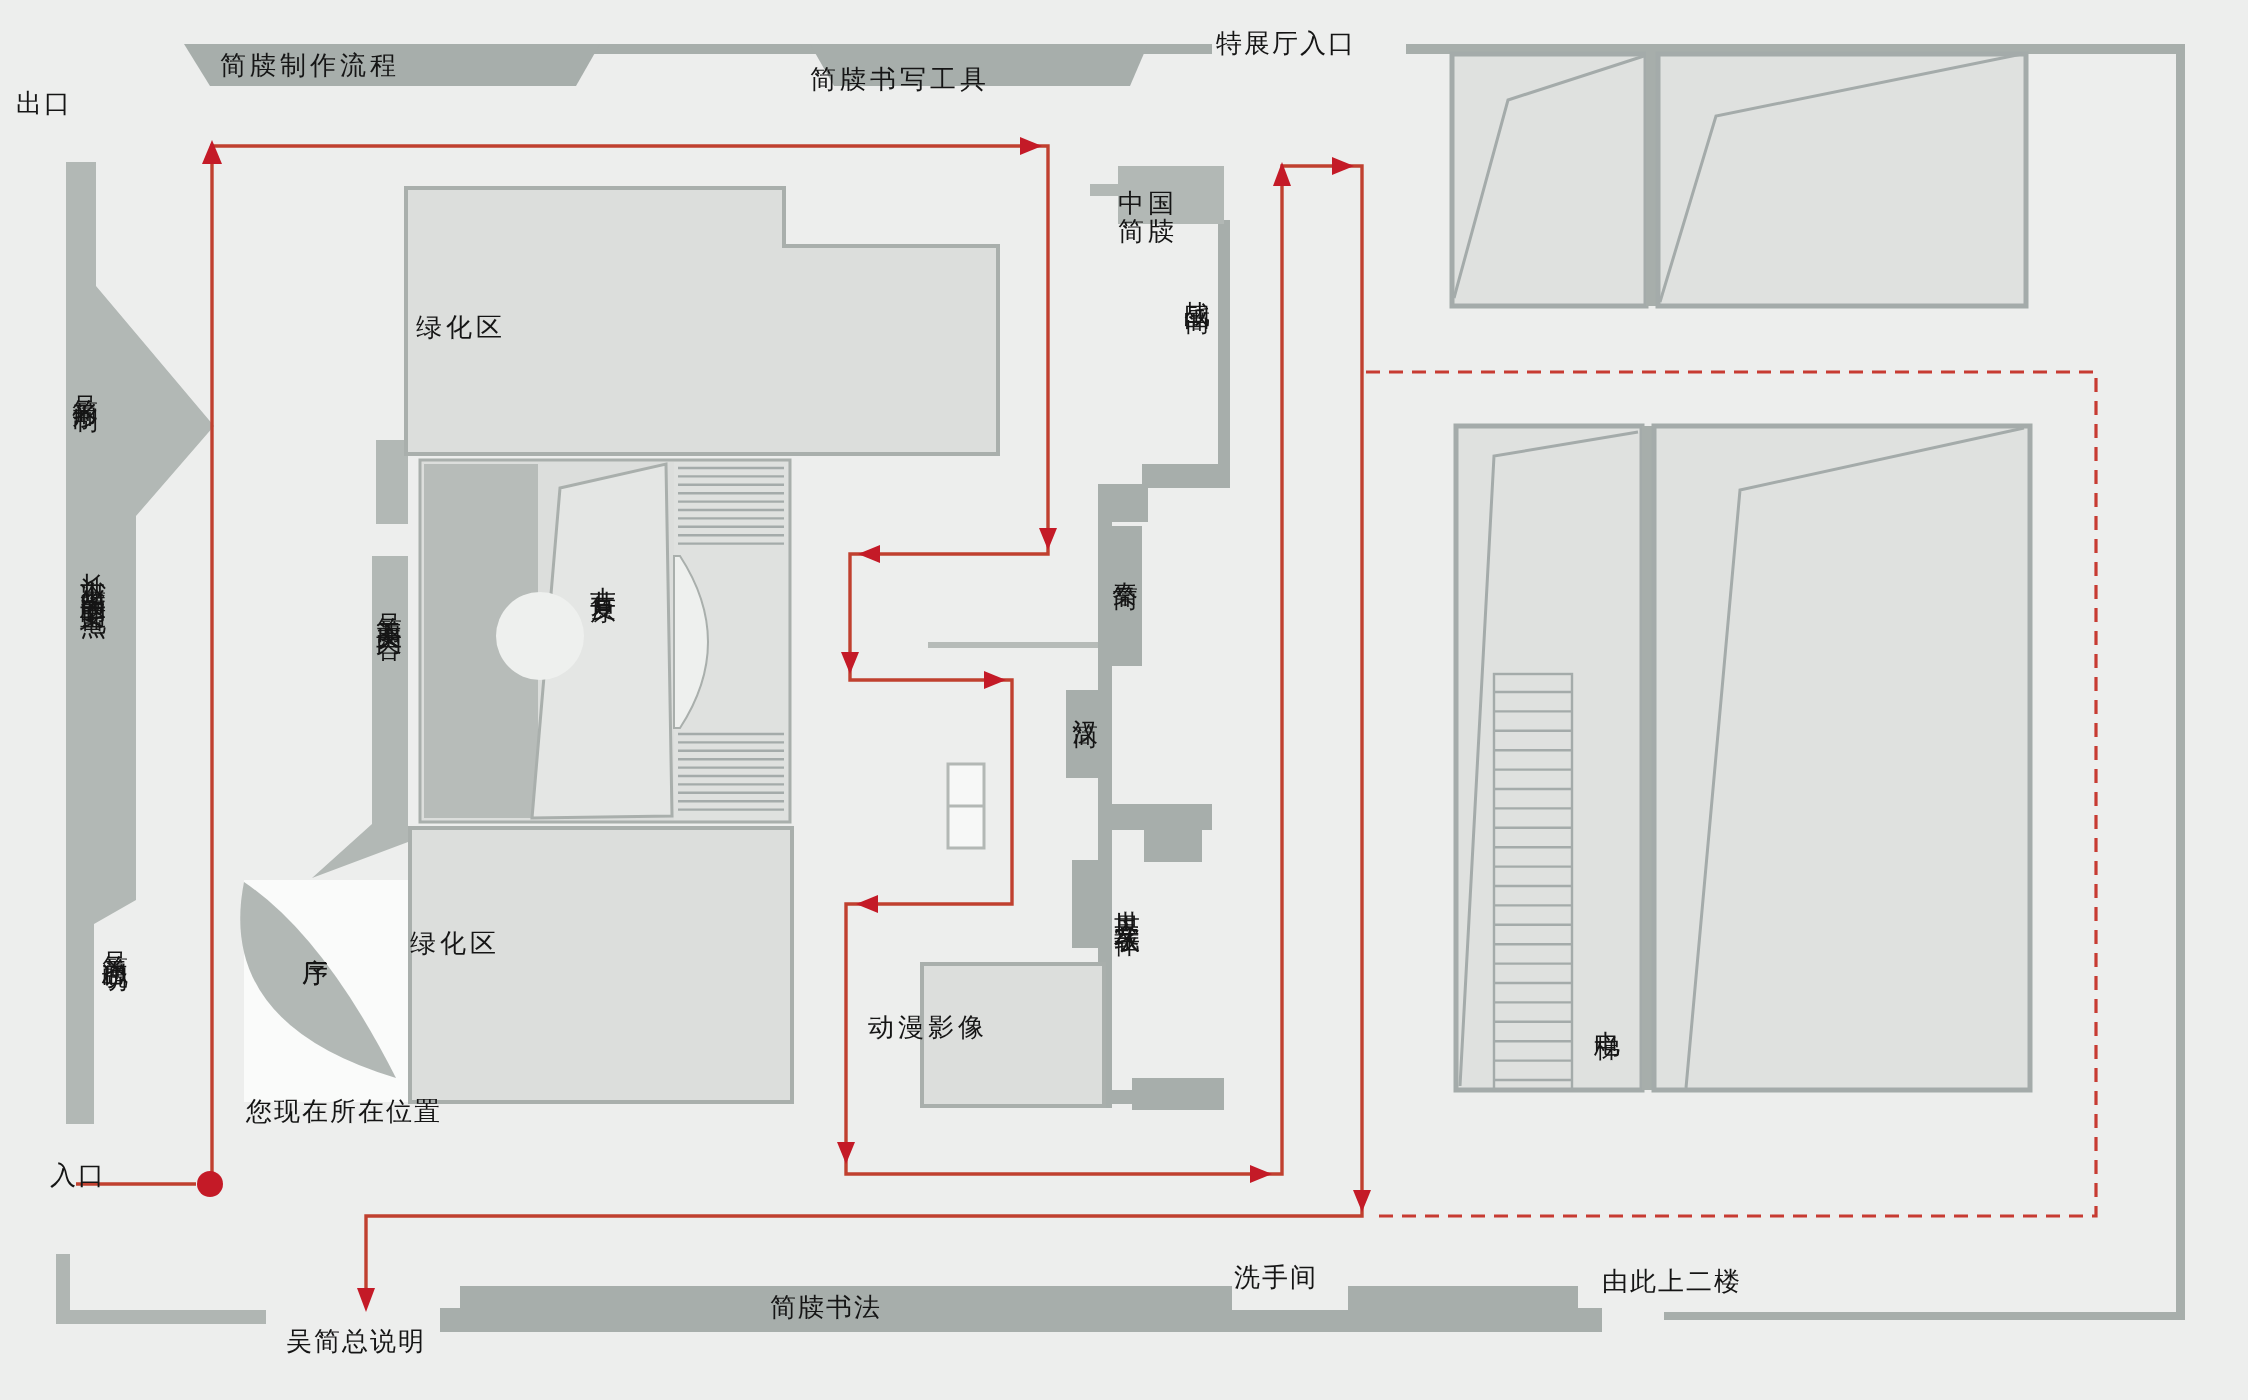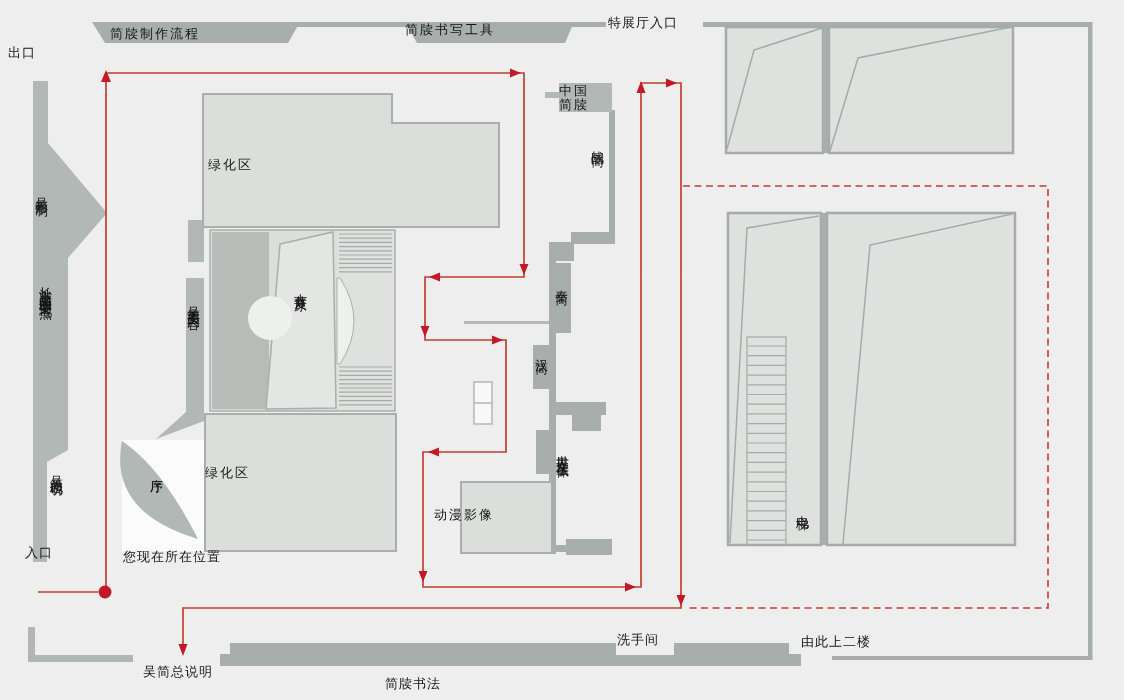--- a/index.html
+++ b/index.html
@@ -165,44 +165,44 @@
         <polygon points="641,81 636.5,93 645.5,93"></polygon>
         <polygon points="677,83 666,78.5 666,87.5"></polygon>
         <polygon points="681,606 676.5,595 685.5,595"></polygon>
         <polygon points="183,656 178.5,644 187.5,644"></polygon>
       </g>
       <circle cx="105" cy="592" r="6.5" fill="#c41a27"></circle>
     </g>
   </svg>
 
   <div class="lbl" style="left:8px;top:45px">出口</div>
-  <div class="lbl" style="left:25px;top:545px">入口</div>
+  <div class="lbl" style="left:25px;top:581px">入口</div>
   <div class="lbl ctr" style="left:110px;top:26px;width:170px">简牍制作流程</div>
-  <div class="lbl ctr" style="left:405px;top:22px;width:160px">简牍书写工具</div>
+  <div class="lbl ctr" style="left:405px;top:33px;width:160px">简牍书写工具</div>
   <div class="lbl" style="left:608px;top:15px">特展厅入口</div>
 
   <div class="lbl v" style="left:34px;top:187px">吴简形制</div>
   <div class="lbl v" style="left:38px;top:276px">长沙出土简牍的主要地点</div>
   <div class="lbl v" style="left:49px;top:465px">吴简总说明</div>
   <div class="lbl v" style="left:186px;top:296px">吴简主要内容</div>
 
   <div class="lbl ctr" style="left:208px;top:157px;width:187px">绿化区</div>
   <div class="lbl ctr" style="left:205px;top:465px;width:191px">绿化区</div>
   <div class="lbl v" style="left:293px;top:283px">古井复原</div>
   <div class="lbl v" style="left:149px;top:468px">序厅</div>
 
-  <div class="lbl ctr" style="left:559px;top:84px;width:53px;line-height:14px">
+  <div class="lbl ctr" style="left:559px;top:96px;width:53px;line-height:14px">
     <div>中国</div>
     <div>简牍</div>
   </div>
   <div class="lbl v" style="left:590px;top:140px">战国简</div>
   <div class="lbl v" style="left:554px;top:280px">秦简</div>
   <div class="lbl v" style="left:534px;top:349px">汉简</div>
   <div class="lbl v" style="left:555px;top:445px">世界文字载体</div>
   <div class="lbl ctr" style="left:434px;top:507px;width:91px">动漫影像</div>
   <div class="lbl v" style="left:795px;top:505px">电梯</div>
 
   <div class="lbl" style="left:123px;top:549px">您现在所在位置</div>
   <div class="lbl" style="left:143px;top:664px">吴简总说明</div>
-  <div class="lbl" style="left:385px;top:676px">简牍书法</div>
+  <div class="lbl" style="left:385px;top:647px">简牍书法</div>
   <div class="lbl" style="left:617px;top:632px">洗手间</div>
   <div class="lbl" style="left:801px;top:634px">由此上二楼</div>
 </div>
 
 </body></html>

